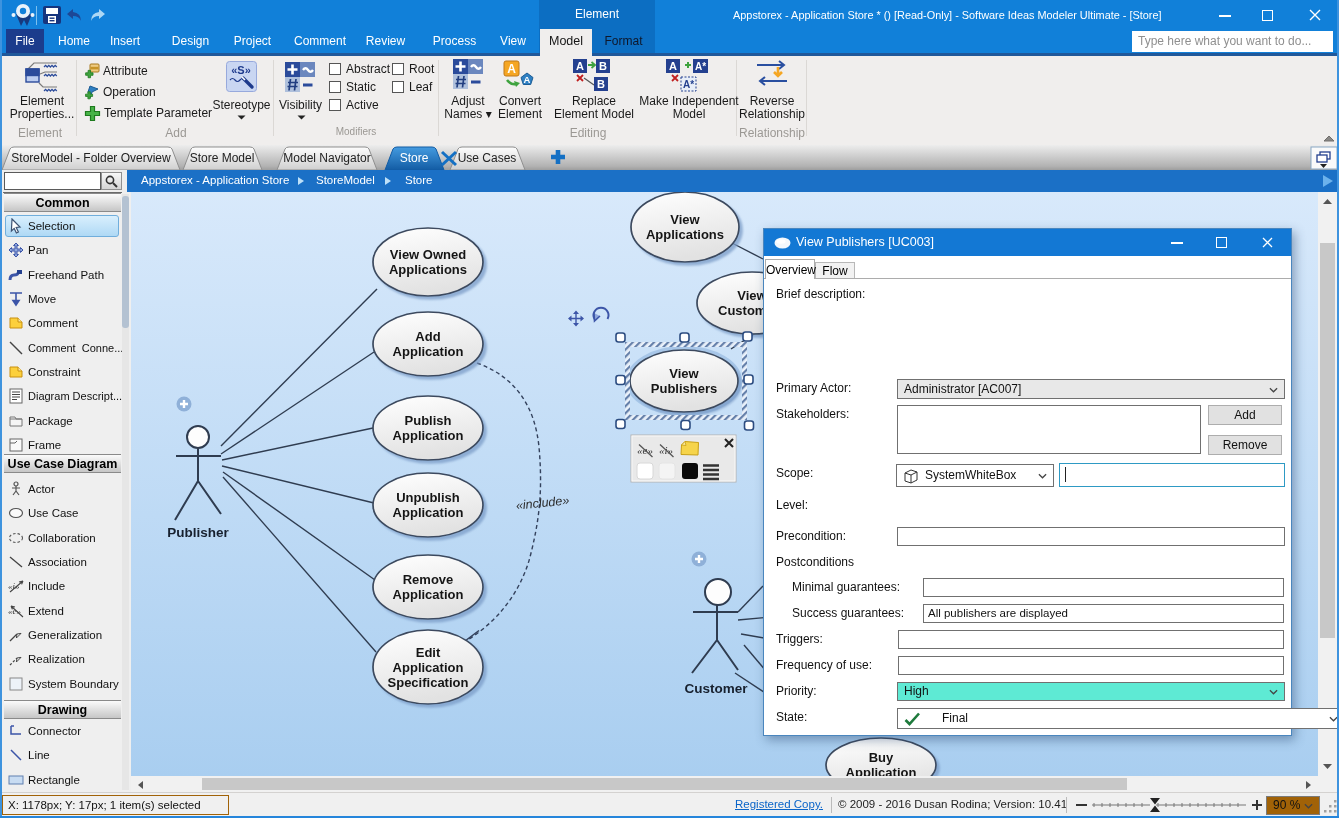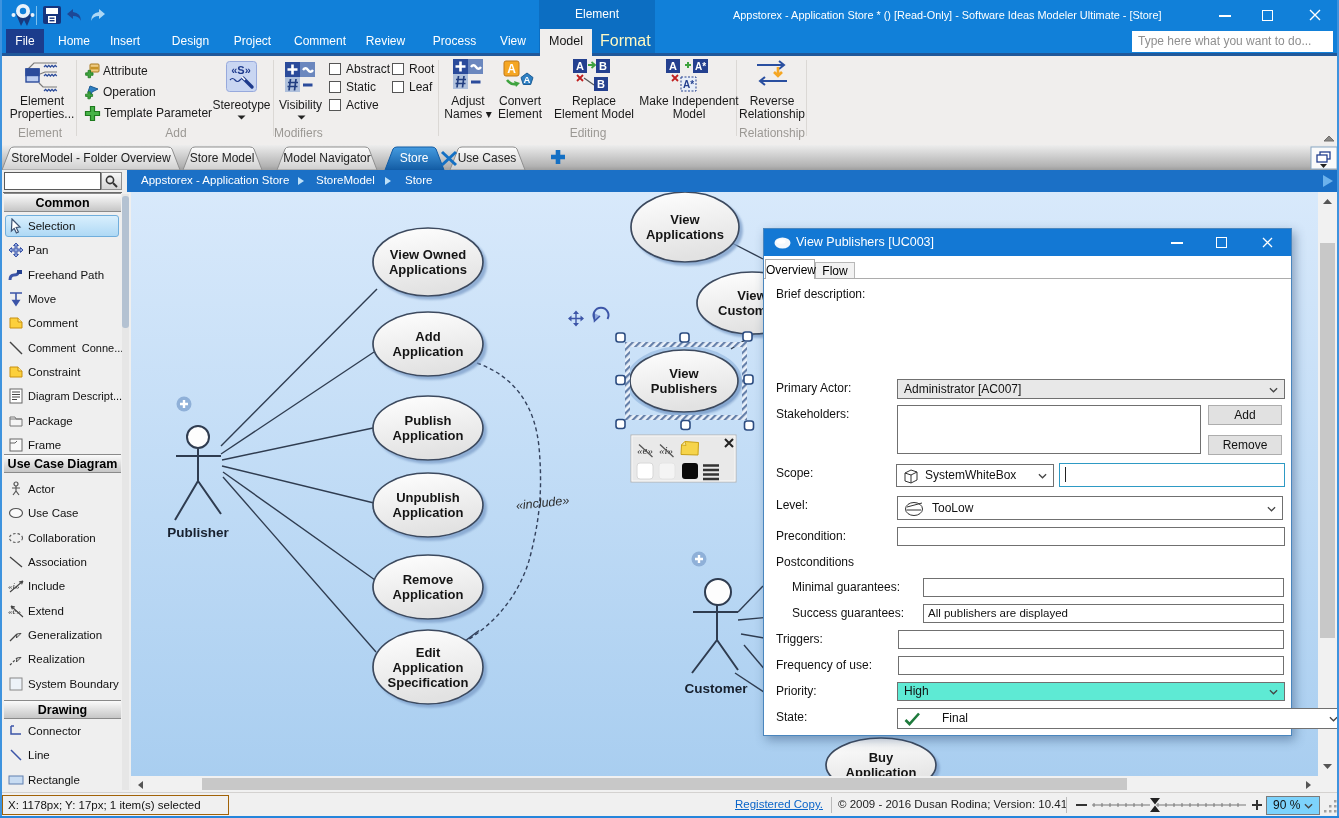--- a/index.html
+++ b/index.html
@@ -61,21 +61,21 @@
  <div class="abs" style="left:0;top:53px;width:1339px;height:3px;background:#20589A"></div>
  <div class="abs" style="left:52px;top:29px;width:44px;height:24px;color:#fff;font-size:12px;text-align:center;line-height:24px">Home</div>
  <div class="abs" style="left:110px;top:29px;width:44px;height:24px;color:#fff;font-size:12px;text-align:left;line-height:24px">Insert</div>
  <div class="abs" style="left:168px;top:29px;width:45px;height:24px;color:#fff;font-size:12px;text-align:center;line-height:24px">Design</div>
  <div class="abs" style="left:230px;top:29px;width:45px;height:24px;color:#fff;font-size:12px;text-align:center;line-height:24px">Project</div>
  <div class="abs" style="left:294px;top:29px;width:48px;height:24px;color:#fff;font-size:12px;text-align:center;line-height:24px">Comment</div>
  <div class="abs" style="left:362px;top:29px;width:47px;height:24px;color:#fff;font-size:12px;text-align:center;line-height:24px">Review</div>
  <div class="abs" style="left:430px;top:29px;width:49px;height:24px;color:#fff;font-size:12px;text-align:center;line-height:24px">Process</div>
  <div class="abs" style="left:492px;top:29px;width:42px;height:24px;color:#fff;font-size:12px;text-align:center;line-height:24px">View</div>
  <div class="abs" style="left:540px;top:29px;width:52px;height:27px;background:#F0EEED;color:#151515;font-size:12.5px;text-align:center;line-height:25px;z-index:3">Model</div>
- <div class="abs" style="left:600px;top:29px;width:47px;height:24px;color:#fef9c3;font-size:16px;text-align:center;line-height:24px">Format</div>
+ <div class="abs" style="left:600px;top:29px;width:47px;height:24px;color:#0f172a;font-size:12px;text-align:center;line-height:24px">Format</div>
  <div class="abs" style="left:1132px;top:31px;width:201px;height:21px;background:#fff;color:#8F8F8F;font-size:12px;line-height:21px;padding-left:6px">Type here what you want to do...</div>
 </div>
 <div id="ribbon">
  <div class="abs" style="left:76px;top:4px;width:1px;height:76px;background:#DBD8D5"></div>
  <div class="abs" style="left:273px;top:4px;width:1px;height:76px;background:#DBD8D5"></div>
  <div class="abs" style="left:438px;top:4px;width:1px;height:76px;background:#DBD8D5"></div>
  <div class="abs" style="left:736px;top:4px;width:1px;height:76px;background:#DBD8D5"></div>
  <div class="abs" style="left:806px;top:4px;width:1px;height:76px;background:#DBD8D5"></div>
  <svg class="abs" style="left:24px;top:3px" width="36" height="34" viewBox="0 0 36 34">
   <g stroke="#7A7A7A" stroke-width="1.2" fill="none">
@@ -136,21 +136,21 @@
  <div class="abs" style="left:329px;top:7px;width:12px;height:12px;background:#fff;border:1px solid #555"></div>
  <div class="abs" style="left:346px;top:6px;font-size:12px;color:#1a1a1a">Abstract</div>
  <div class="abs" style="left:329px;top:25px;width:12px;height:12px;background:#fff;border:1px solid #555"></div>
  <div class="abs" style="left:346px;top:24px;font-size:12px;color:#1a1a1a">Static</div>
  <div class="abs" style="left:329px;top:43px;width:12px;height:12px;background:#fff;border:1px solid #555"></div>
  <div class="abs" style="left:346px;top:42px;font-size:12px;color:#1a1a1a">Active</div>
  <div class="abs" style="left:392px;top:7px;width:12px;height:12px;background:#fff;border:1px solid #555"></div>
  <div class="abs" style="left:409px;top:6px;font-size:12px;color:#1a1a1a">Root</div>
  <div class="abs" style="left:392px;top:25px;width:12px;height:12px;background:#fff;border:1px solid #555"></div>
  <div class="abs" style="left:409px;top:24px;font-size:12px;color:#1a1a1a">Leaf</div>
- <div class="abs" style="left:274px;top:70px;width:164px;font-size:12px;color:#9B9894">Modifiers</div>
+ <div class="abs" style="left:274px;top:70px;width:164px;text-align:center;font-size:10px;color:#9B9894">Modifiers</div>
  <svg class="abs" style="left:452px;top:2px" width="32" height="32" viewBox="0 0 32 32">
   <rect x="1" y="1" width="15" height="15" fill="#2B4B9B"></rect>
       <path d="M8.5 3.5 v10 M3.5 8.5 h10" stroke="#fff" stroke-width="2.6"></path>
   <rect x="16" y="1" width="15" height="15" fill="#6B87BE"></rect>
       <path d="M19 9 q2.5 -3.5 5 0 q2.5 3.5 5 0" stroke="#fff" stroke-width="2.4" fill="none"></path>
   <rect x="1" y="16" width="15" height="15" fill="#AFC0DC"></rect>
       <path d="M6.5 18 L5 29.5 M12 18 L10.5 29.5 M4 21.5 h10 M3.5 25.5 h10" stroke="#223E80" stroke-width="1.7" fill="none"></path>
   <path d="M19 24 h9.5" stroke="#2B4B9B" stroke-width="3"></path>
  </svg>
  <div class="abs" style="left:438px;top:39px;width:60px;text-align:center;font-size:12px;color:#1a1a1a;line-height:12.5px">Adjust<br>Names ▾</div>
@@ -544,28 +544,20 @@
  <div class="dinp" style="left:132px;top:235px;width:158px;height:23px;font-size:12px;line-height:21px;color:#111;padding-left:28px">SystemWhiteBox
    <svg class="chev" viewBox="0 0 10 6">
         <path d="M1 1 L5 5 L9 1" stroke="#444" stroke-width="1.4" fill="none"></path>
       </svg>
    <svg class="abs" style="left:5px;top:3px" width="17" height="17" viewBox="0 0 17 17">
         <path d="M3 5 L9 2 L15 4 L15 12 L9 15 L3 13 Z M3 5 L9 7 L15 4 M9 7 L9 15" fill="#fff" stroke="#333" stroke-width="1"></path>
       </svg></div>
  <div class="abs" style="left:295px;top:234px;width:226px;height:24px;background:#fff;border:1px solid #2E9AC4"></div>
  <div class="abs" style="left:301px;top:238px;width:1px;height:15px;background:#222"></div>
  <div class="dlbl" style="left:12px;top:269px">Level:</div>
- <div class="dinp" style="left:133px;top:267px;width:386px;height:24px;font-size:12px;line-height:22px;color:#111;padding-left:34px">TooLow
-   <svg class="chev" viewBox="0 0 10 6">
-        <path d="M1 1 L5 5 L9 1" stroke="#444" stroke-width="1.4" fill="none"></path>
-      </svg>
-   <svg class="abs" style="left:6px;top:4px" width="22" height="16" viewBox="0 0 22 16">
-        <ellipse cx="10" cy="8" rx="8.5" ry="6.5" fill="none" stroke="#333" stroke-width="1"></ellipse>
-        <path d="M3 6 L18 2 M2.5 9 L17 9" stroke="#333" stroke-width="1" fill="none"></path>
-      </svg></div>
  <div class="dlbl" style="left:12px;top:300px">Precondition:</div>
  <div class="dinp" style="left:133px;top:298px;width:388px;height:19px"></div>
  <div class="dlbl" style="left:12px;top:326px">Postconditions</div>
  <div class="dlbl" style="left:28px;top:351px">Minimal guarantees:</div>
  <div class="dinp" style="left:159px;top:349px;width:361px;height:19px"></div>
  <div class="dlbl" style="left:28px;top:377px">Success guarantees:</div>
  <div class="dinp" style="left:159px;top:375px;width:361px;height:19px;font-size:11.5px;line-height:17px;color:#111;padding-left:4px">All publishers are displayed</div>
  <div class="dlbl" style="left:12px;top:403px">Triggers:</div>
  <div class="dinp" style="left:134px;top:401px;width:386px;height:19px"></div>
  <div class="dlbl" style="left:12px;top:429px">Frequency of use:</div>
@@ -593,21 +585,21 @@
  <div class="abs" style="left:1076px;top:11px;width:11px;height:2px;background:#333"></div>
  <svg class="abs" style="left:1090px;top:5px" width="160" height="14" viewBox="0 0 160 14">
   <g stroke="#777" stroke-width="1">
    <path d="M4 5 v4 M12 5 v4 M20 5 v4 M28 5 v4 M36 5 v4 M44 5 v4 M52 5 v4 M60 7 h-58 M68 5 v4 M76 5 v4 M84 5 v4 M92 5 v4 M100 5 v4 M108 5 v4 M116 5 v4 M124 5 v4 M132 5 v4 M140 5 v4 M148 5 v4 M156 7 h-90"></path>
   </g>
   <path d="M60 0 L70 0 L65 6.5 Z M60 14 L70 14 L65 7.5 Z" fill="#222"></path>
  </svg>
  <svg class="abs" style="left:1251px;top:6px" width="12" height="12" viewBox="0 0 12 12">
       <path d="M6 1 V11 M1 6 H11" stroke="#333" stroke-width="2"></path>
     </svg>
- <div class="abs" style="left:1266px;top:3px;width:54px;height:19px;background:#7dd3fc;border:1px solid #7A7A7A;font-size:12px;color:#111;line-height:17px;padding-left:6px">90 %
+ <div class="abs" style="left:1266px;top:3px;width:54px;height:19px;background:#a16207;border:1px solid #7A7A7A;font-size:12px;color:#111;line-height:17px;padding-left:6px">90 %
   <svg class="chev" viewBox="0 0 10 6">
         <path d="M1 1 L5 5 L9 1" stroke="#444" stroke-width="1.4" fill="none"></path>
       </svg></div>
  <svg class="abs" style="left:1324px;top:7px" width="13" height="13" viewBox="0 0 13 13">
   <g fill="#A0A0A0">
         <rect x="10" y="0" width="2.5" height="2.5"></rect>
         <rect x="10" y="5" width="2.5" height="2.5"></rect>
         <rect x="10" y="10" width="2.5" height="2.5"></rect>
         <rect x="5" y="5" width="2.5" height="2.5"></rect>
         <rect x="5" y="10" width="2.5" height="2.5"></rect>

